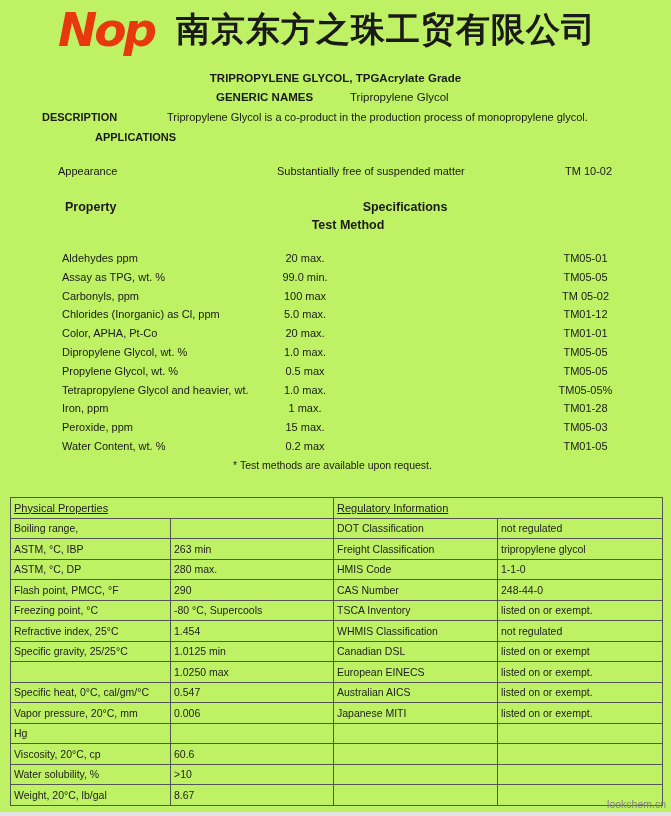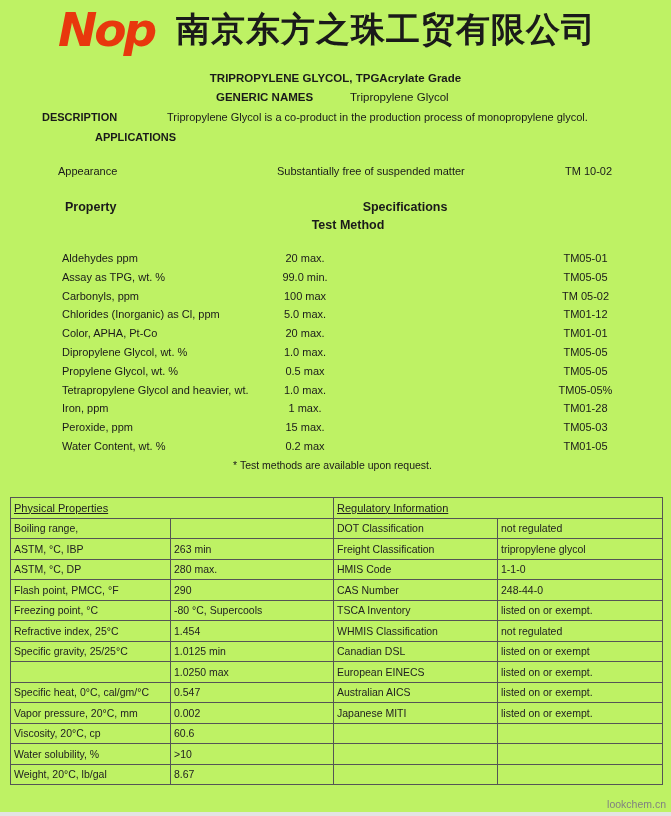--- a/index.html
+++ b/index.html
@@ -220,23 +220,29 @@
         <td>listed on or exempt.</td>
       </tr>
         <tr>
         <td>Specific heat, 0°C, cal/gm/°C</td>
         <td>0.547</td>
         <td>Australian AICS</td>
         <td>listed on or exempt.</td>
       </tr>
         <tr>
         <td>Vapor pressure, 20°C, mm</td>
-        <td>0.002</td>
+        <td>0.006</td>
         <td>Japanese MITI</td>
         <td>listed on or exempt.</td>
+      </tr>
+        <tr>
+        <td>Hg</td>
+        <td></td>
+        <td></td>
+        <td></td>
       </tr>
         <tr>
         <td>Viscosity, 20°C, cp</td>
         <td>60.6</td>
         <td></td>
         <td></td>
       </tr>
         <tr>
         <td>Water solubility, %</td>
         <td>&gt;10</td>

